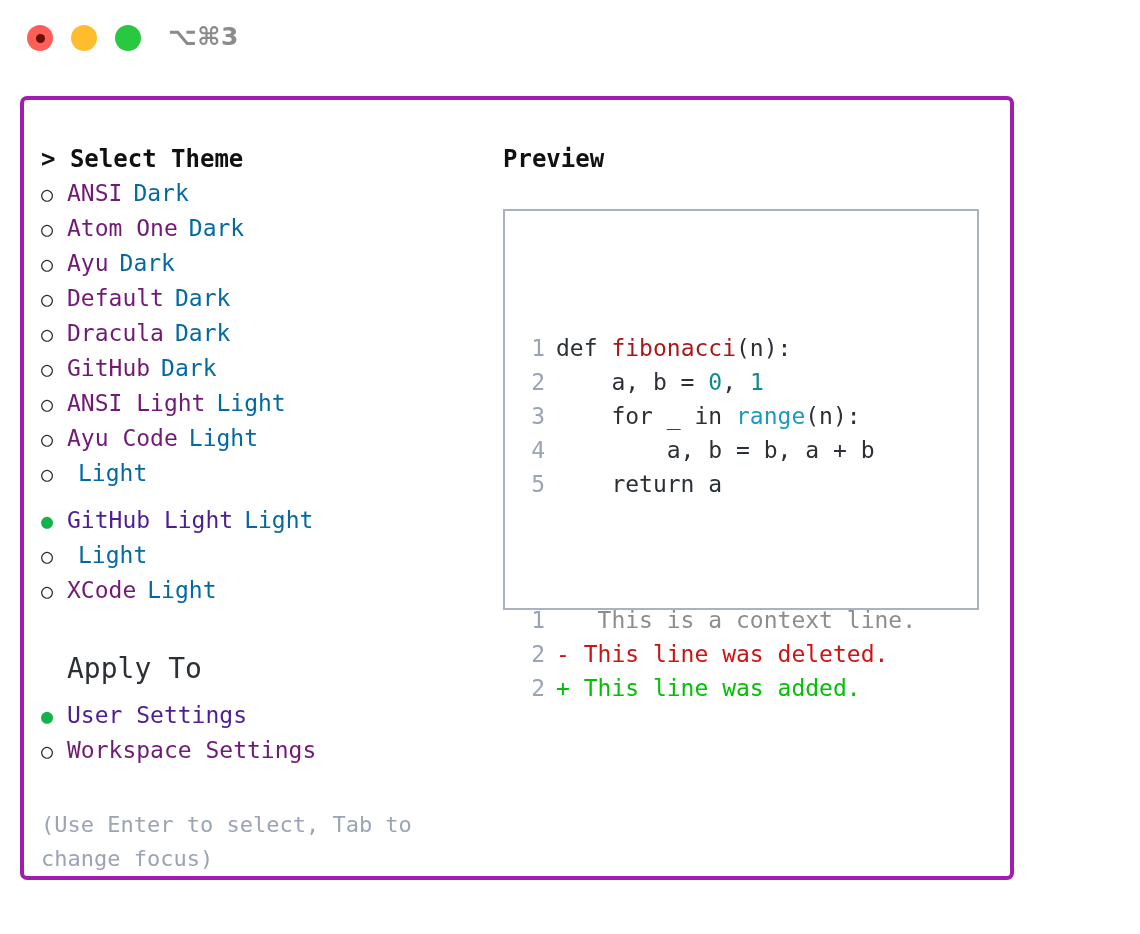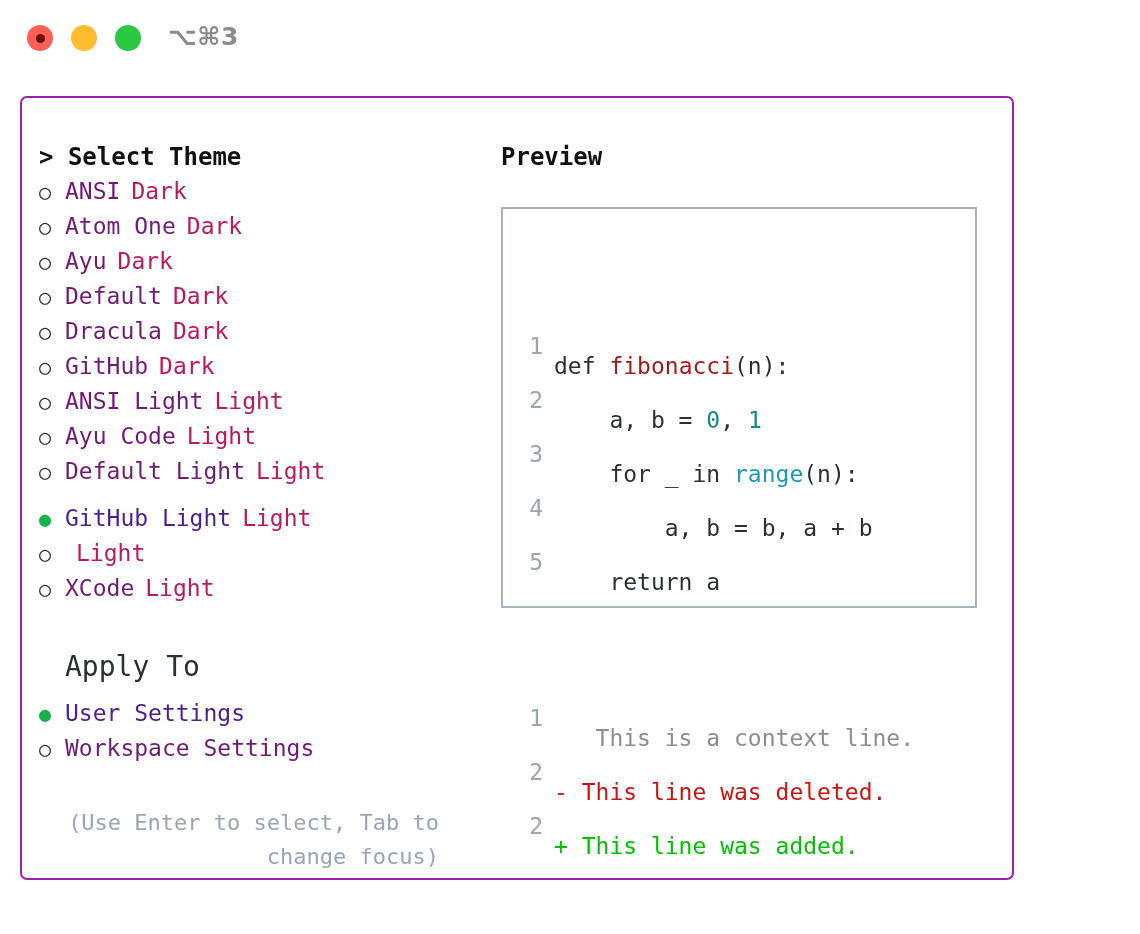--- a/index.html
+++ b/index.html
@@ -68,21 +68,21 @@
     font-family: "DejaVu Sans", "Liberation Sans", sans-serif;
   }
 
   
   .panel {
     position: absolute;
     left: 20px;
     top: 96px;
     width: 994px;
     height: 784px;
-    border: 2px solid #a21caf;
+    border: 4px solid #a21caf;
     border-radius: 7px;
     box-sizing: border-box;
   }
 
   .col-left {
     position: absolute;
     left: 17px;
     top: 42px;
     width: 450px;
   }
@@ -115,41 +115,40 @@
   .marker {
     width: 26px;
     flex: 0 0 26px;
     font-size: 20px;
     color: #2b2f36;
   }
   .opt.selected .marker { color: #12b34a; }
   .opt.selected .opt-label { color: #4c1d95; margin-top: 12px; }
   .opt-label { color: #701a75; }
   .opt-tag {
-    color: #be185d;
+    color: #0369a1;
     margin-left: 11px;
   }
 
   .section-gap { height: 44px; }
 
   .subheading {
     font-size: 28px;
     line-height: 34px;
     color: #2b2f36;
     padding-left: 26px;
     white-space: pre;
   }
 
   .hint {
     margin-top: 40px;
     font-size: 22px;
     line-height: 34px;
     color: #9aa4b4;
     width: 400px;
-    text-align: right;
   }
 
   
   .preview-box {
     margin-top: 33px;
     width: 476px;
     height: 401px;
     border: 2px solid #a9b2c0;
     box-sizing: border-box;
     background: #ffffff;
@@ -164,21 +163,21 @@
     white-space: pre;
   }
   .cline { display: flex; }
   .lno {
     width: 26px;
     flex: 0 0 26px;
     text-align: right;
     color: #9aa4b4;
     margin-right: 11px;
   }
-  .ctext { color: #2b2f36; margin-top: 20px; }
+  .ctext { color: #2b2f36; }
 
   .tok-fn   { color: #a81818; }
   .tok-num  { color: #0d8b8b; }
   .tok-call { color: #1a9ac0; }
   .tok-plain{ color: #2b2f36; }
 
   .diff { margin-top: 34px; }
   .d-ctx { color: #8d8d8d; }
   .d-del { color: #cc1512; }
   .d-add { color: #03c003; text-align: center; }
@@ -203,21 +202,21 @@
       <div class="heading">&gt; Select Theme</div>
       <div class="opt-list" id="theme-options">
           <div class="opt"><span class="marker">○</span><span class="opt-label">ANSI</span><span class="opt-tag">Dark</span></div>
           <div class="opt"><span class="marker">○</span><span class="opt-label">Atom One</span><span class="opt-tag">Dark</span></div>
           <div class="opt"><span class="marker">○</span><span class="opt-label">Ayu</span><span class="opt-tag">Dark</span></div>
           <div class="opt"><span class="marker">○</span><span class="opt-label">Default</span><span class="opt-tag">Dark</span></div>
           <div class="opt"><span class="marker">○</span><span class="opt-label">Dracula</span><span class="opt-tag">Dark</span></div>
           <div class="opt"><span class="marker">○</span><span class="opt-label">GitHub</span><span class="opt-tag">Dark</span></div>
           <div class="opt"><span class="marker">○</span><span class="opt-label">ANSI Light</span><span class="opt-tag">Light</span></div>
           <div class="opt"><span class="marker">○</span><span class="opt-label">Ayu Code</span><span class="opt-tag">Light</span></div>
-          <div class="opt"><span class="marker">○</span><span class="opt-label">Default Light</span><span class="opt-tag">Light</span></div>
+          <div class="opt"><span class="marker">○</span><span class="opt-tag">Light</span></div>
           <div class="opt selected"><span class="marker">●</span><span class="opt-label">GitHub Light</span><span class="opt-tag">Light</span></div>
           <div class="opt"><span class="marker">○</span><span class="opt-tag">Light</span></div>
           <div class="opt"><span class="marker">○</span><span class="opt-label">XCode</span><span class="opt-tag">Light</span></div>
         </div>
 
       <div class="section-gap"></div>
 
       <div class="subheading">Apply To</div>
       <div class="opt-list" id="apply-options">
           <div class="opt selected"><span class="marker">●</span><span class="opt-label">User Settings</span></div>

